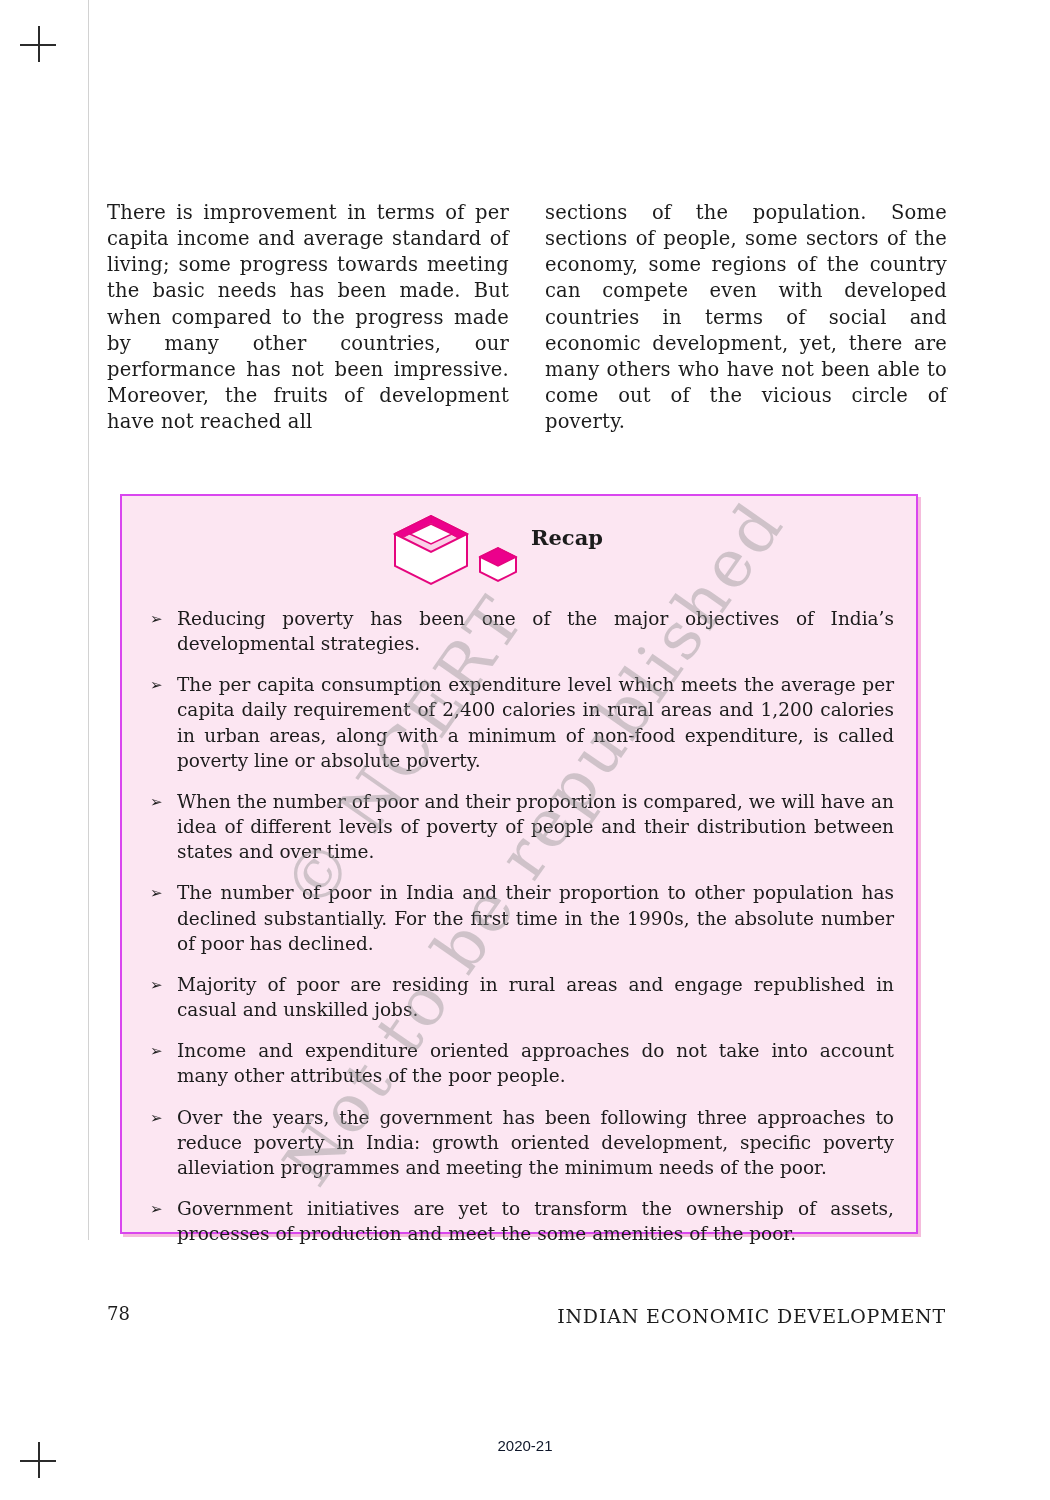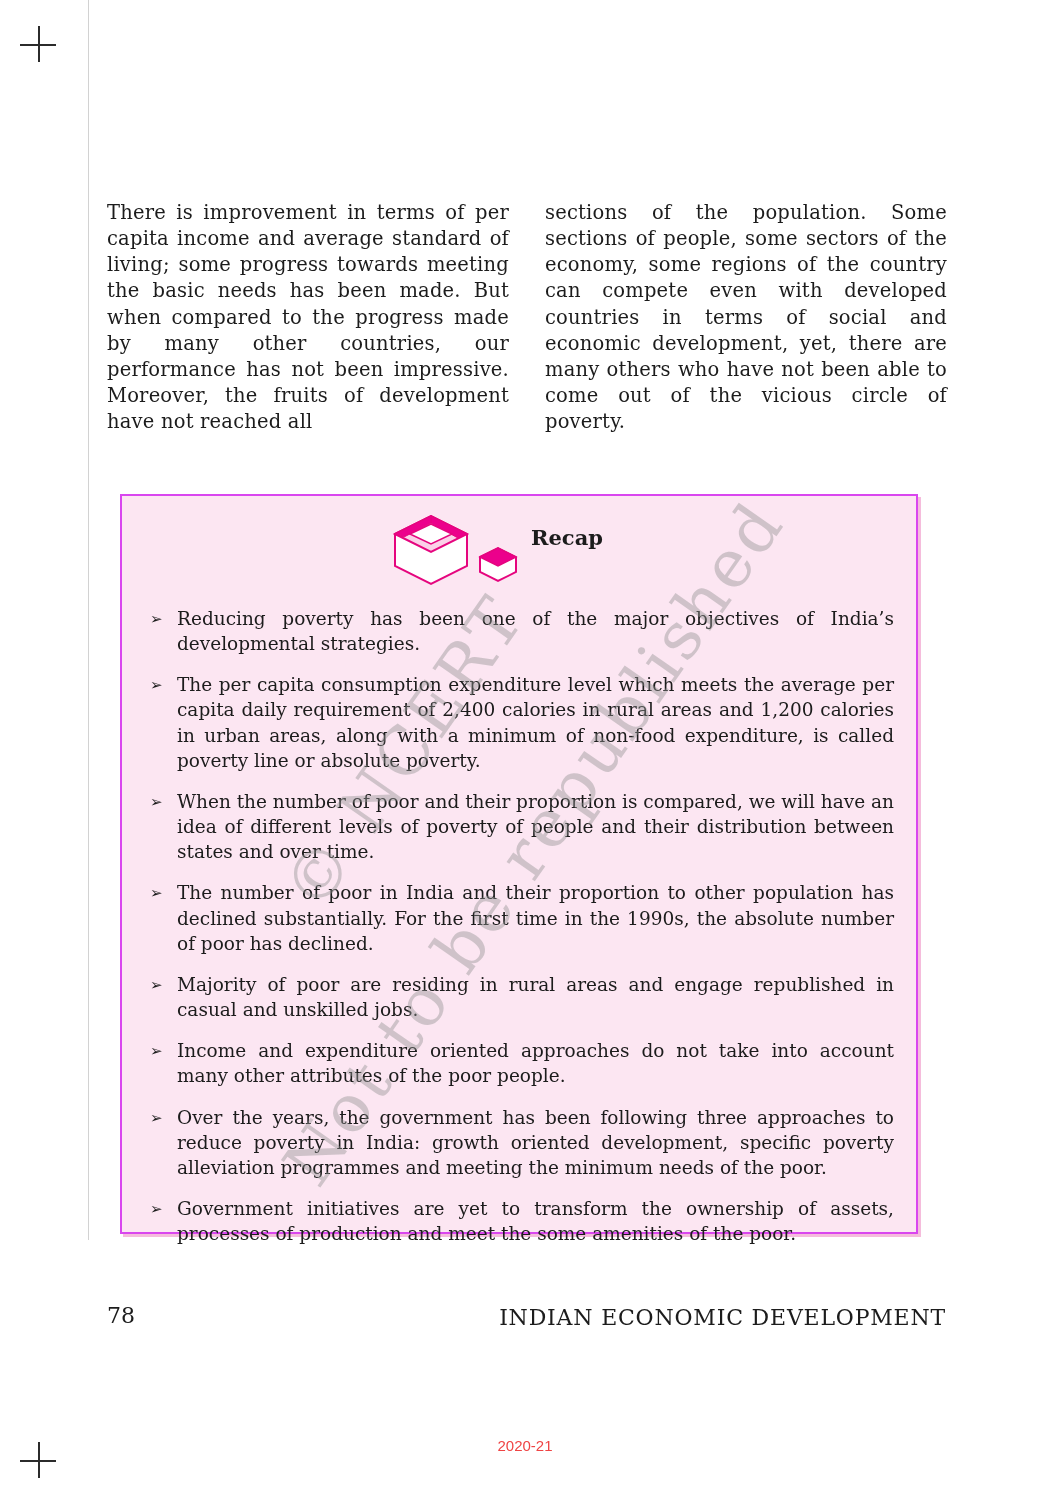--- a/index.html
+++ b/index.html
@@ -106,35 +106,35 @@
     line-height: 2.4;
     text-align: center;
     pointer-events: none;
     white-space: nowrap;
   }
 
   
   .page-number {
     position: absolute;
     left: 107px; top: 1303px;
-    font-size: 22px;
+    font-size: 18px;
   }
   .footer-right {
     position: absolute;
     right: 104px; top: 1305px;
-    font-size: 22px;
+    font-size: 19px;
     letter-spacing: 0.8px;
   }
   .bottom-date {
     position: absolute;
     left: 0; right: 0; top: 1437px;
     text-align: center;
     font-size: 15px;
     font-family: "Liberation Sans", sans-serif;
-    color: #ef4444;
+    color: #0f172a;
   }
 </style>
 </head>
 <body>
 
 <div class="page">
 
   <div class="margin-line"></div>
 
   <div class="crop crop-tl"></div>

